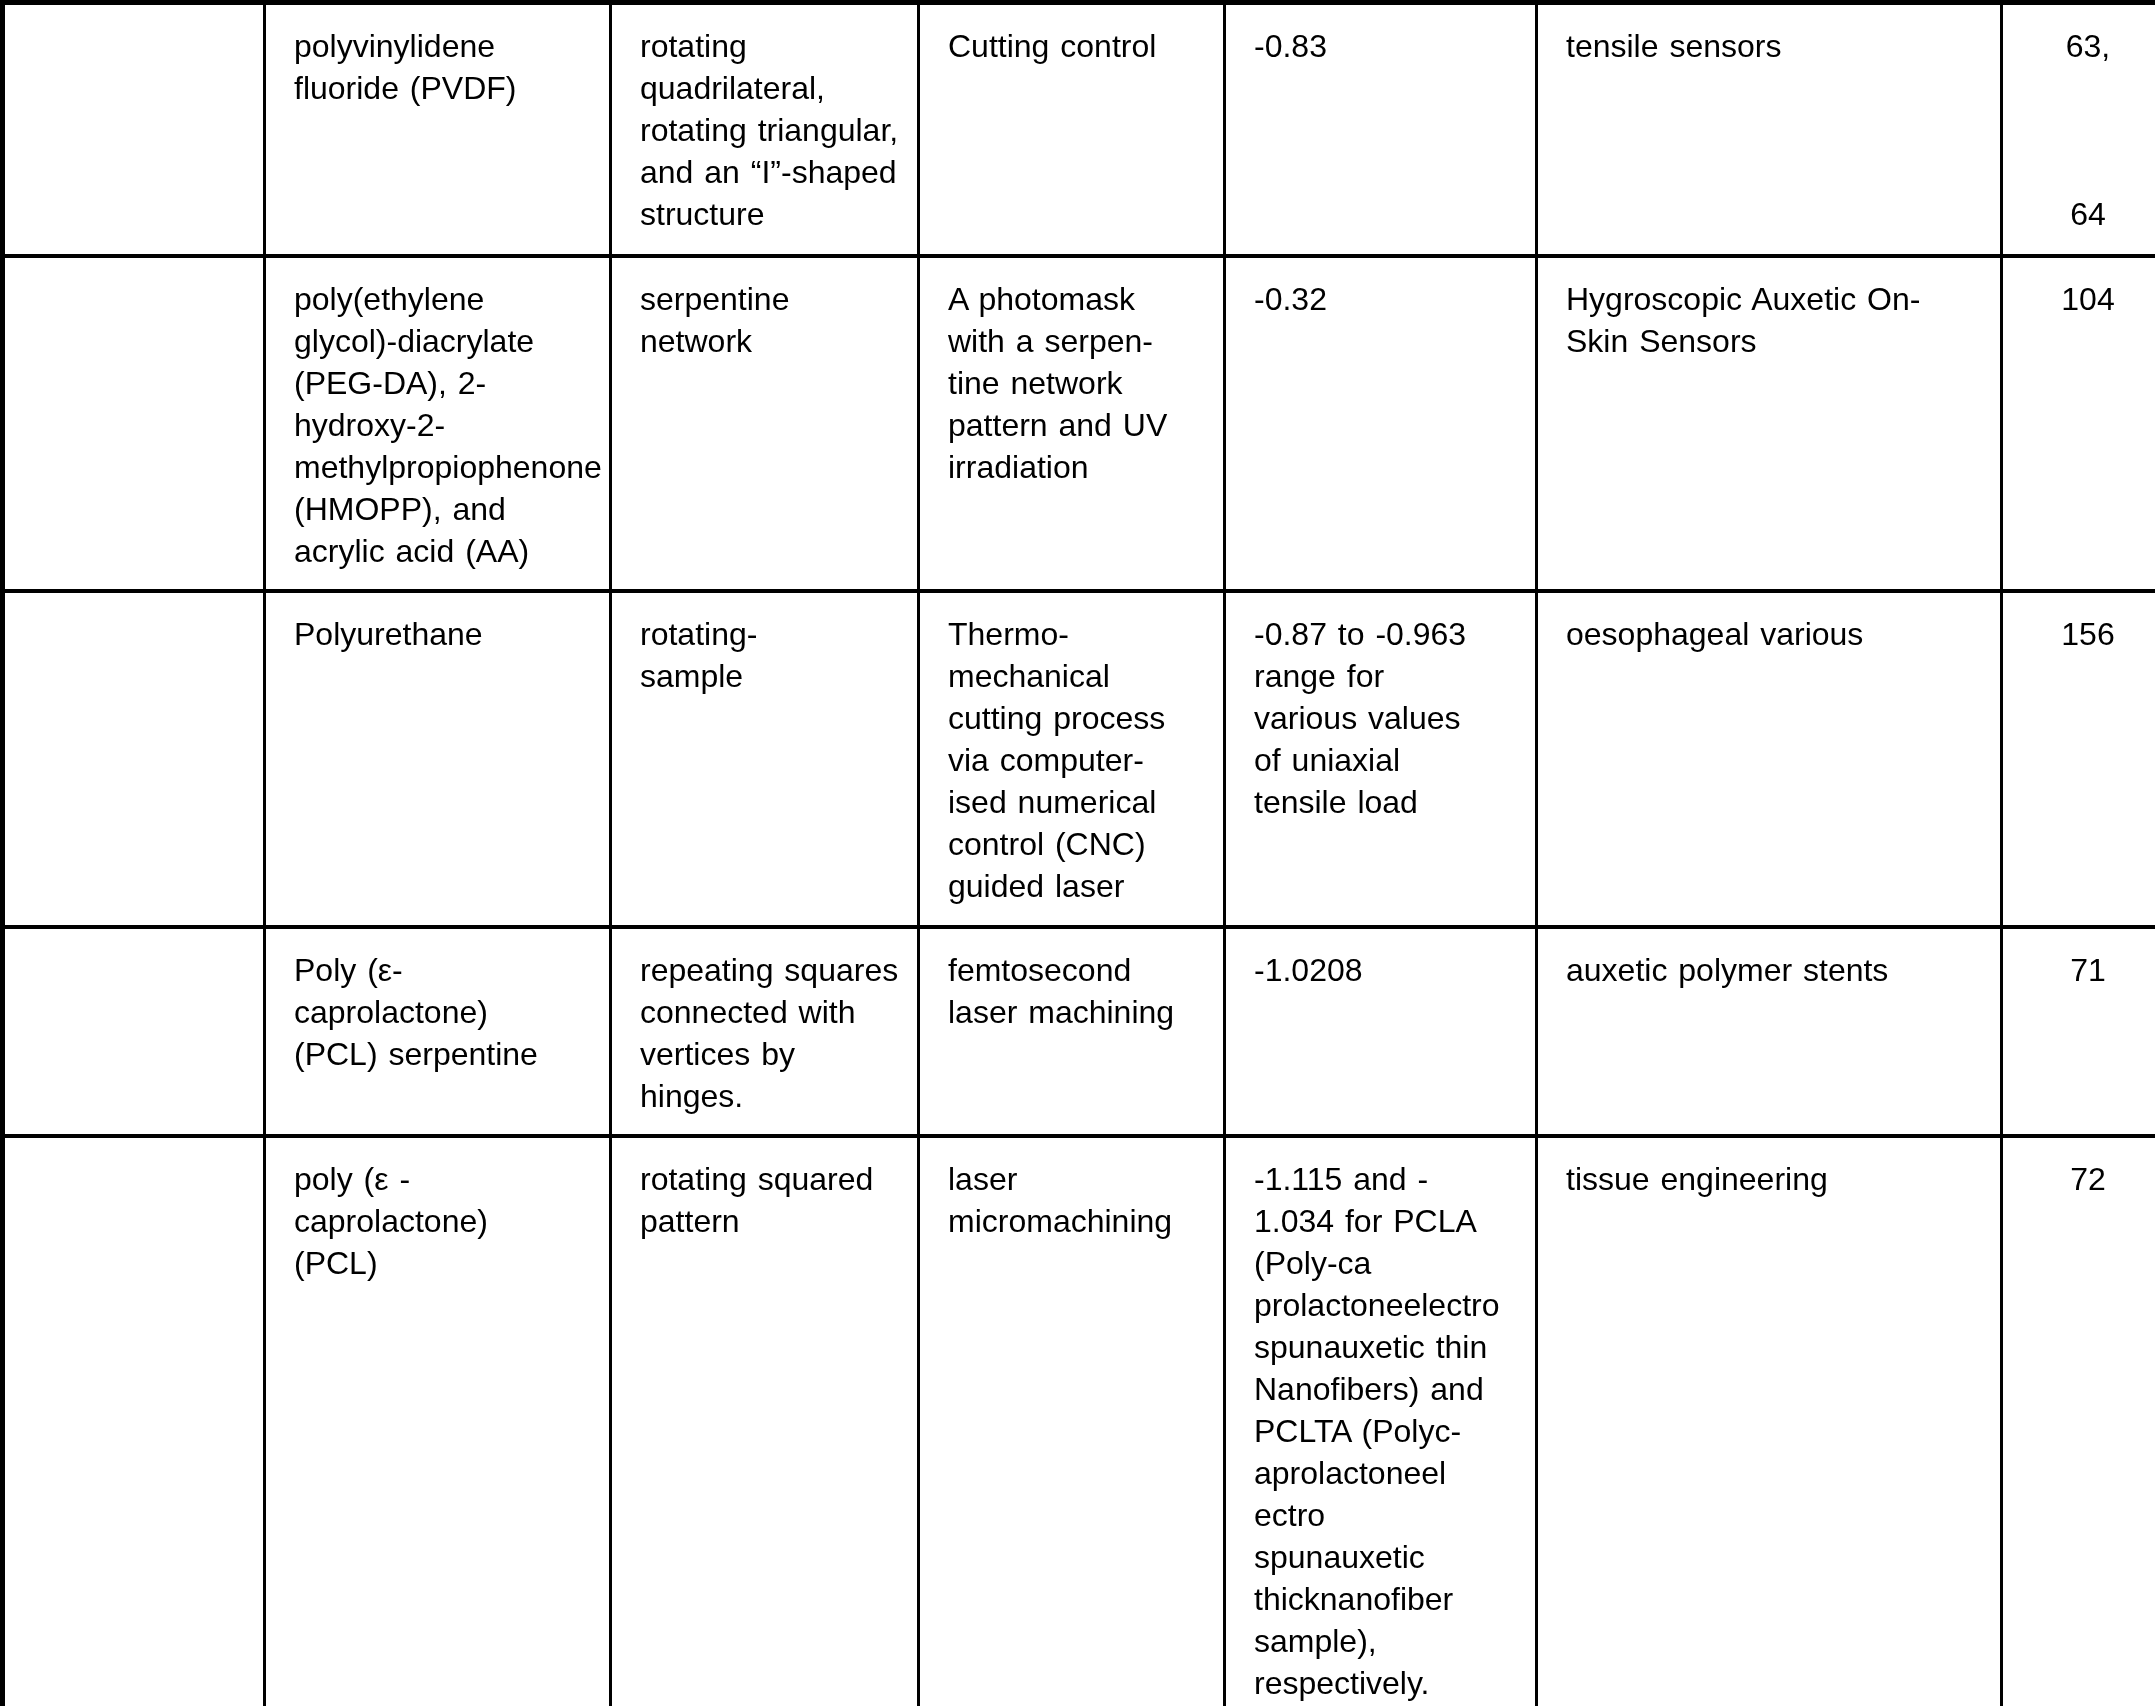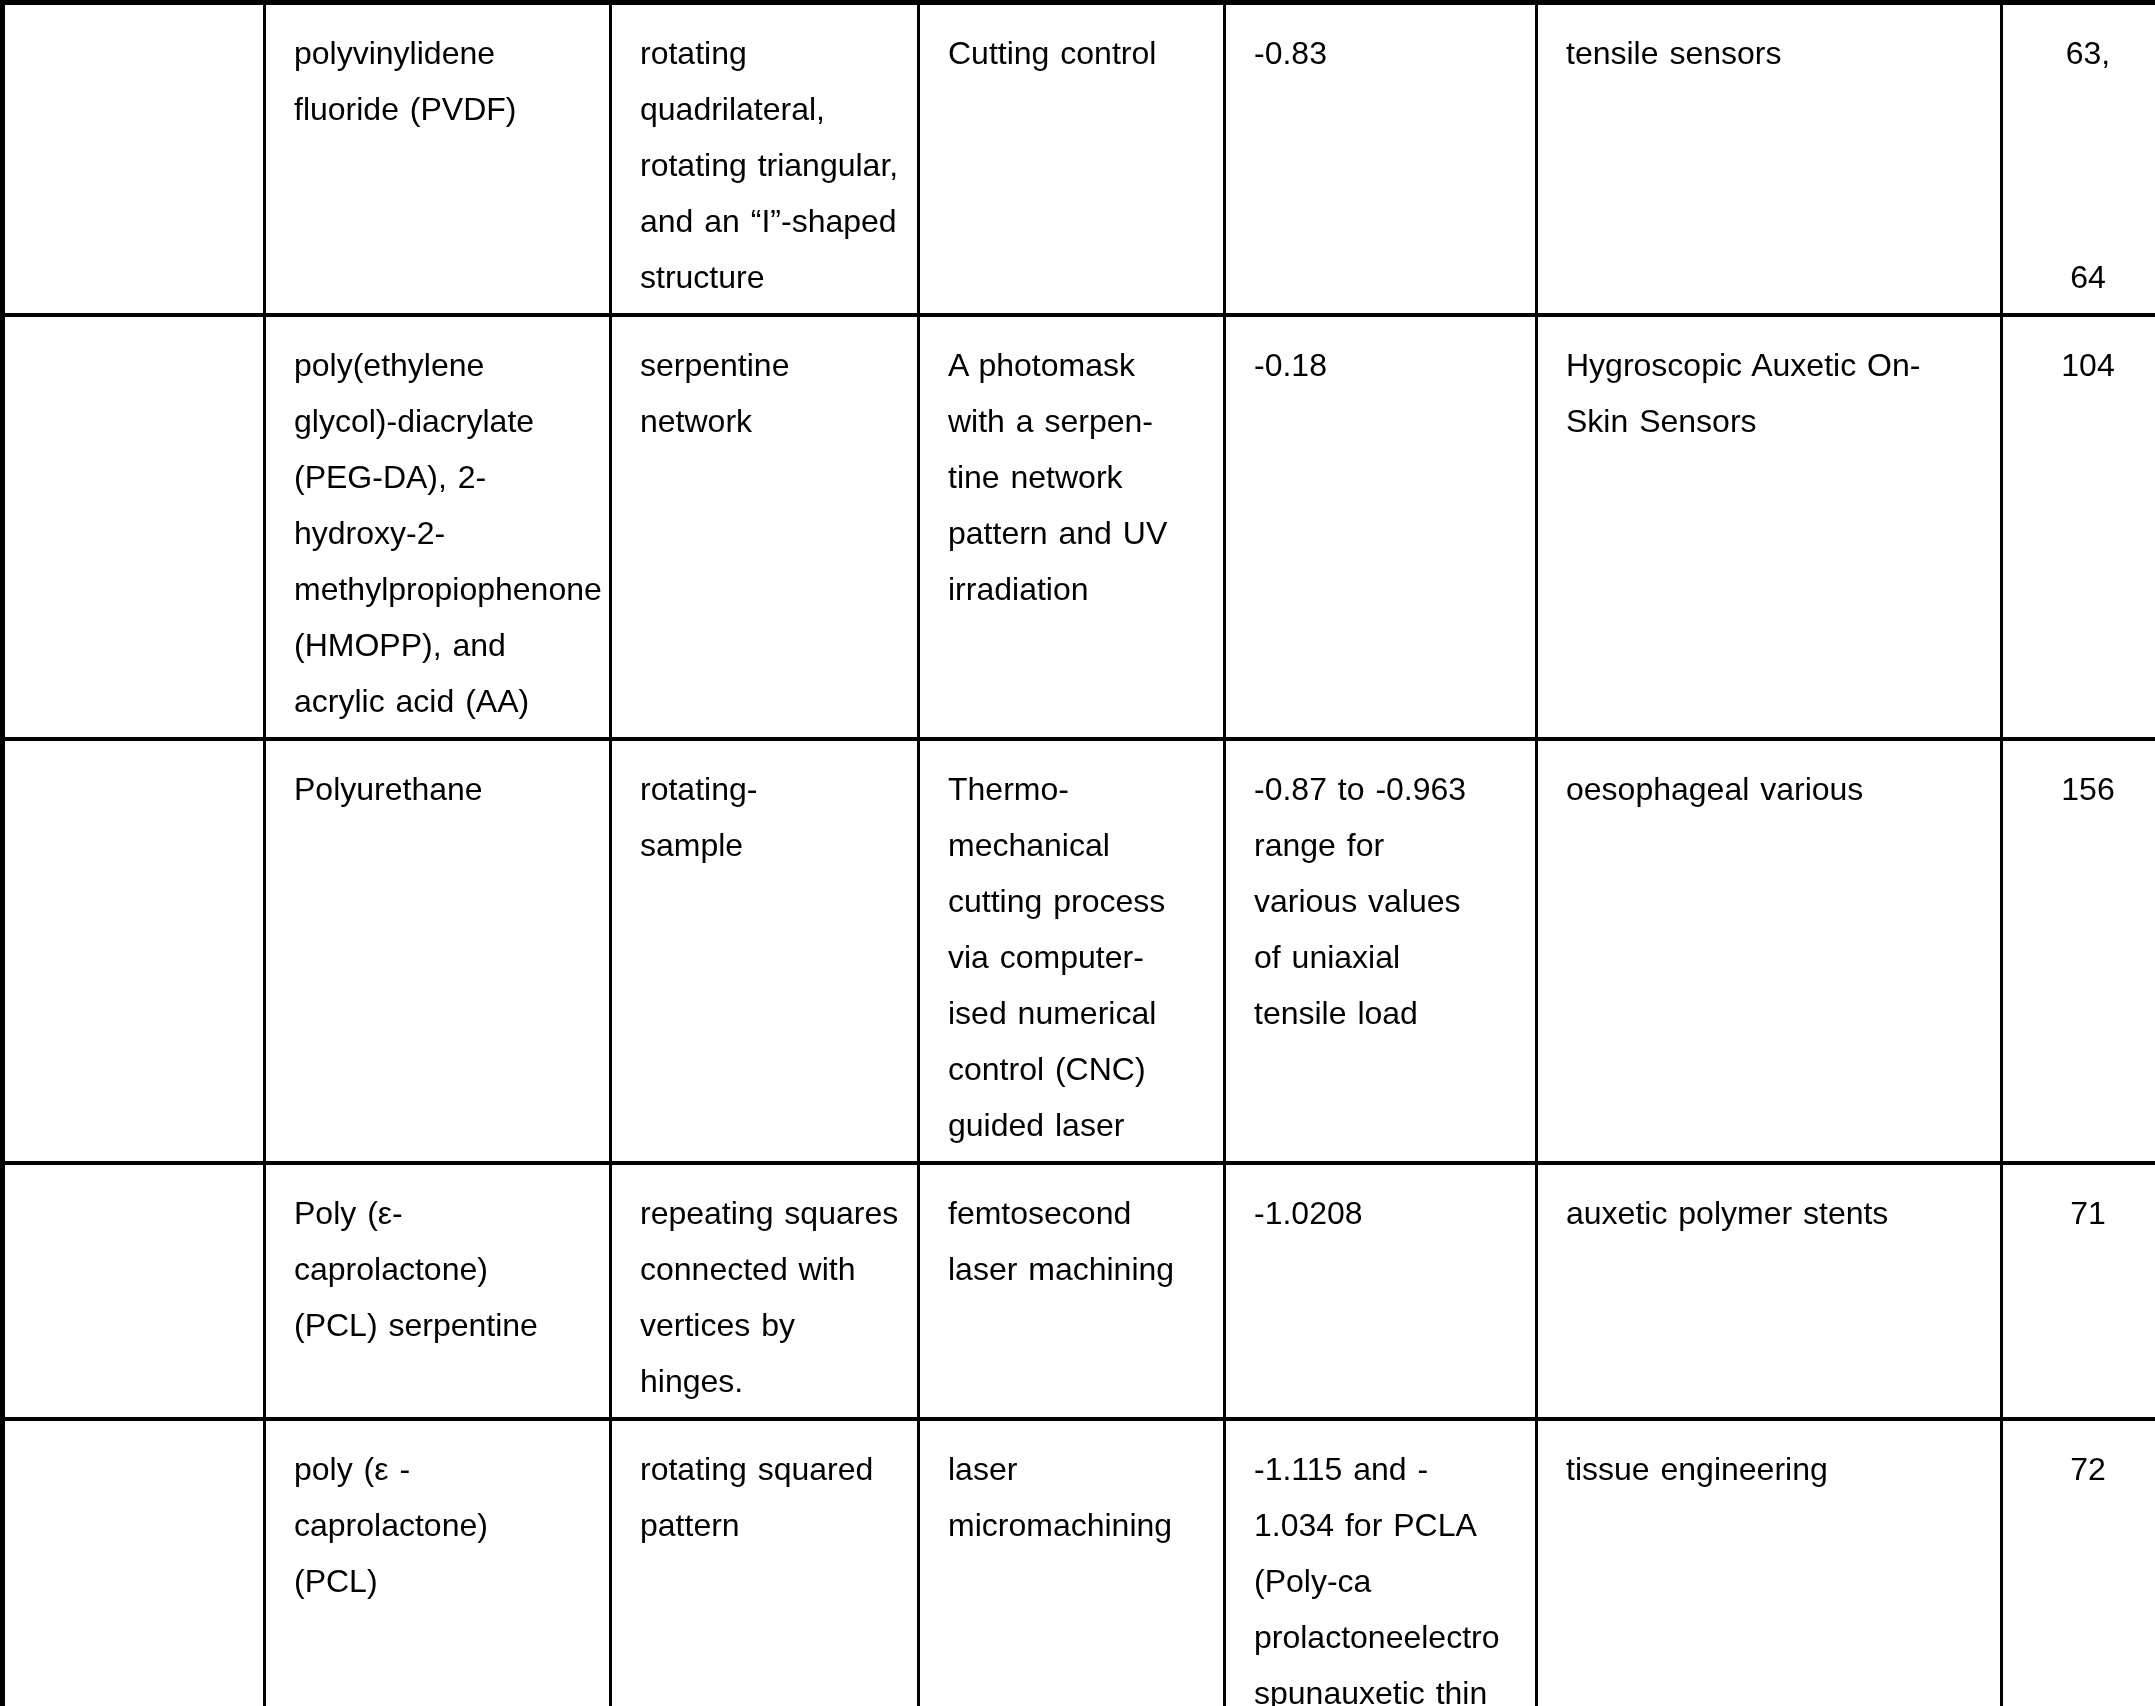--- a/index.html
+++ b/index.html
@@ -17,21 +17,21 @@
     border-collapse: collapse;
     border: 5px solid #000000;
     background: #ffffff;
   }
   table.materials td {
     border: solid #000000;
     border-width: 4px 3px;
     vertical-align: top;
     padding: 20px 10px 8px 28px;
     font-size: 32px;
-    line-height: 56px;
+    line-height: 42px;
     white-space: pre-line;
     word-spacing: 2px;
     overflow: hidden;
   }
   td.ref-cell {
     text-align: center;
     padding-left: 6px;
     padding-right: 6px;
   }
   tr.row-1 { height: 253px; }
@@ -81,21 +81,21 @@
 methylpropiophenone
 (HMOPP), and
 acrylic acid (AA)</td>
       <td>serpentine
 network</td>
       <td>A photomask
 with a serpen-
 tine network
 pattern and UV
 irradiation</td>
-      <td>-0.18</td>
+      <td>-0.32</td>
       <td>Hygroscopic Auxetic On-
 Skin Sensors</td>
       <td class="ref-cell">104</td>
     </tr>
     <tr class="row-3">
       <td></td>
       <td>Polyurethane</td>
       <td>rotating-
 sample</td>
       <td>Thermo-

